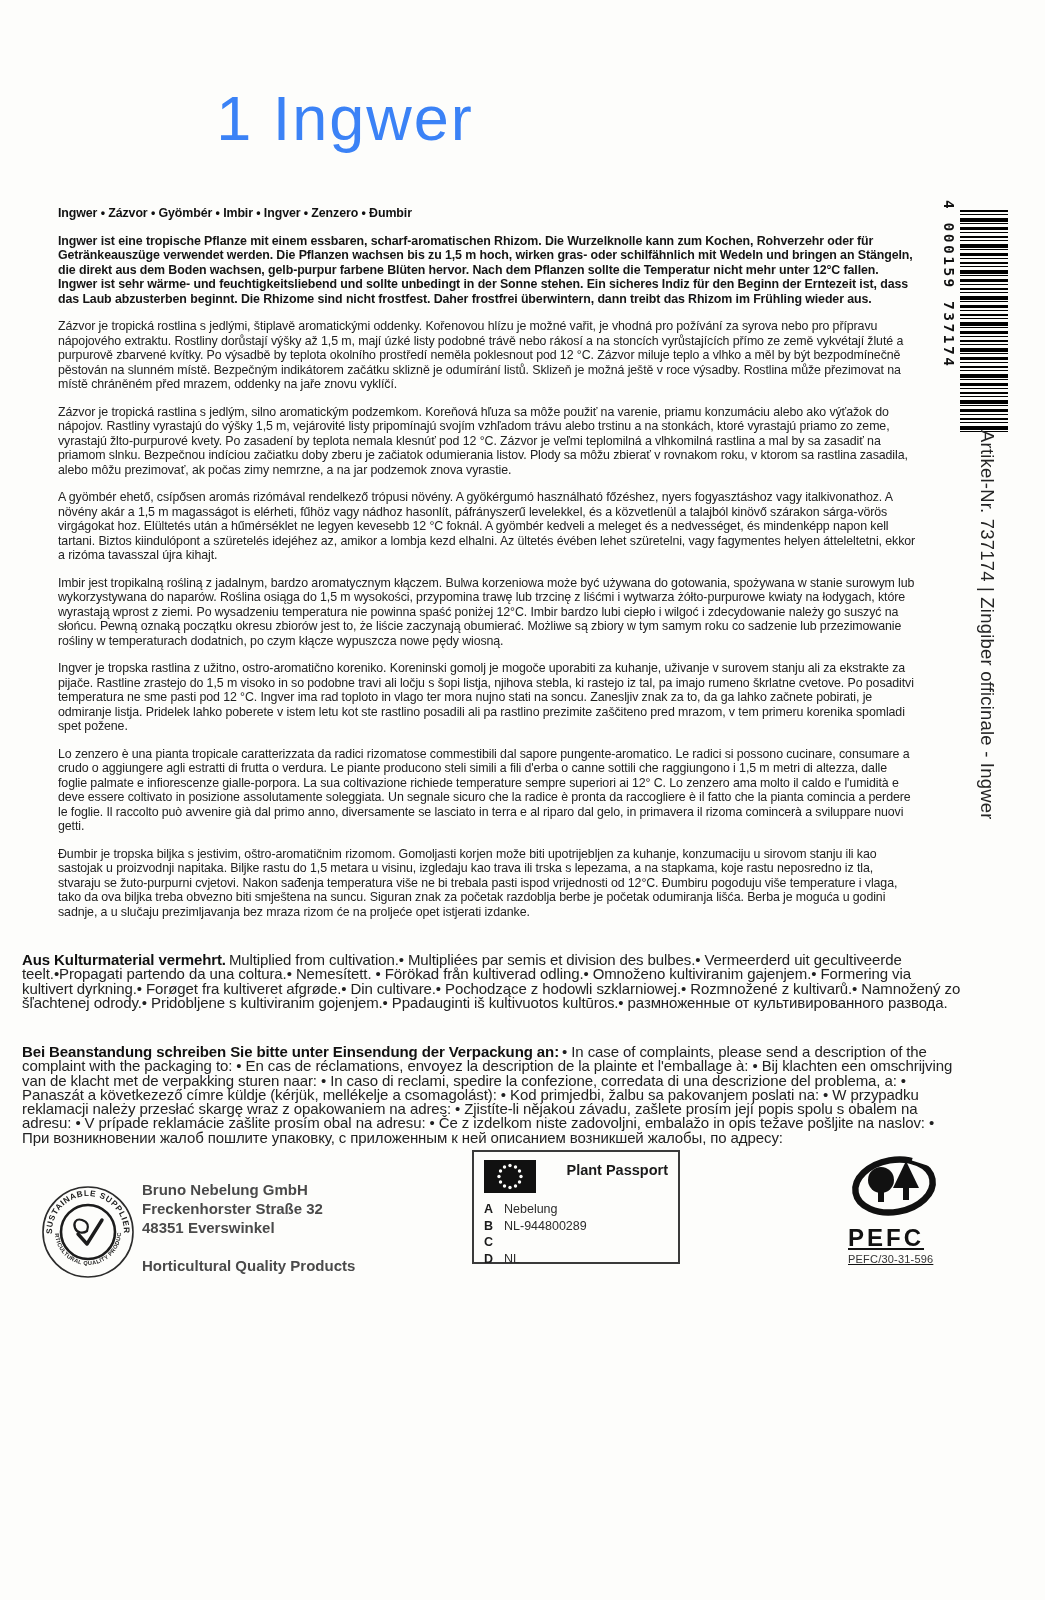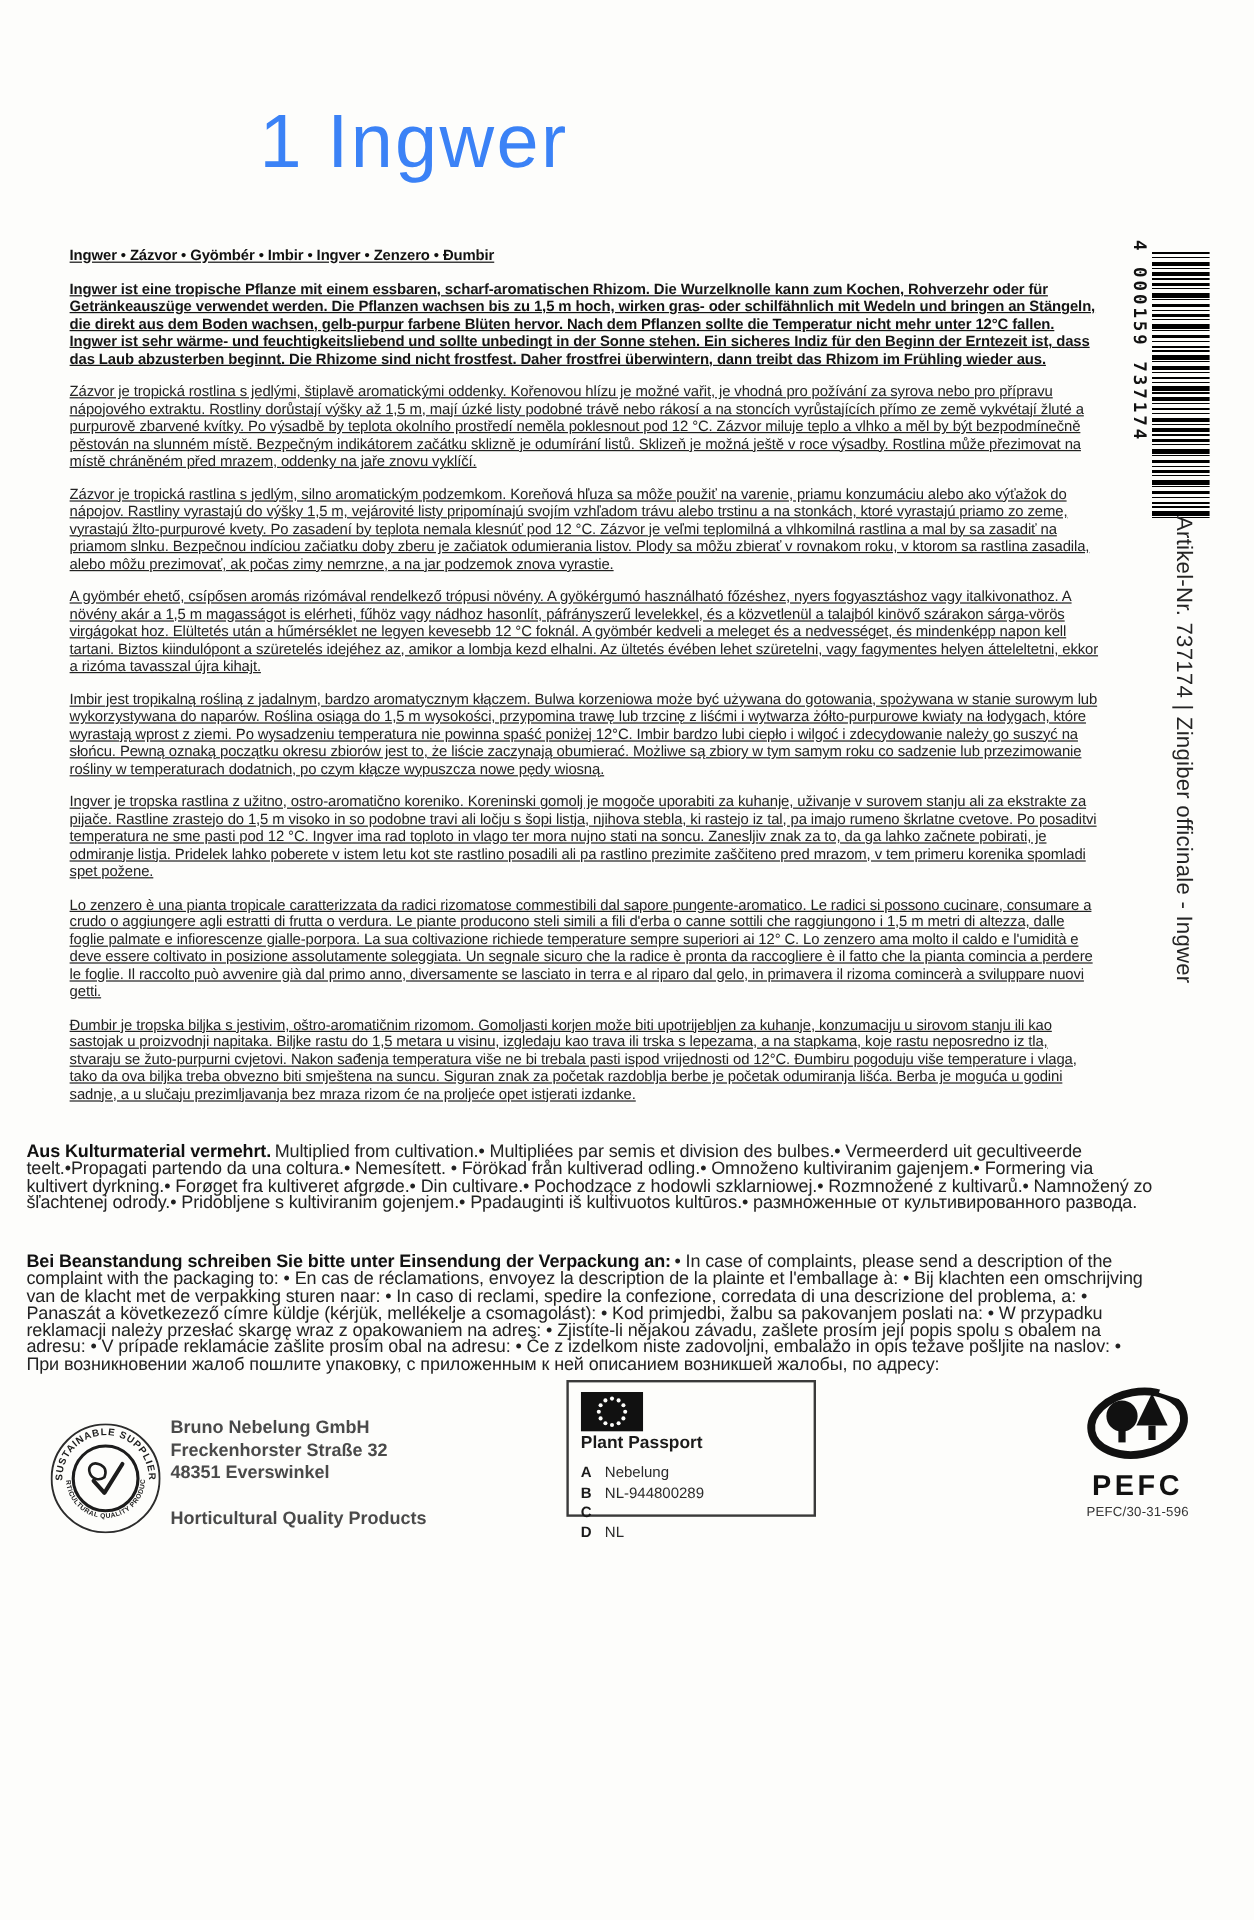--- a/index.html
+++ b/index.html
@@ -19,21 +19,21 @@
     text-align:center;font-size:63px;font-weight:300;
     letter-spacing:2px;color:#3b82f6;
   }
   
   .content{
     position:absolute;left:58px;top:206px;width:858px;
     font-size:12.4px;line-height:14.5px;color:#222;
     letter-spacing:-0.1px;text-align:left;
   }
   .lang-line{font-weight:bold;color:#111;margin:0 0 15px 0;}
-  .content p{margin:0 0 13px 0;text-decoration:underline;}
+  .content p{margin:0 0 13px 0;}
   .content p.bold{font-weight:bold;color:#151515;}
   
   .wide{
     position:absolute;left:22px;width:942px;
     font-size:15px;line-height:14.3px;color:#222;letter-spacing:-0.1px;
   }
   .prop{top:953px;}
   .complaints{top:1045px;}
   .lead{font-weight:bold;color:#111;margin-right:3px;}
   
@@ -41,25 +41,25 @@
   .address{
     position:absolute;left:142px;top:1180px;
     font-size:15px;line-height:19px;font-weight:bold;color:#4a4a4a;
   }
   .address .tagline{margin-top:19px;}
   .passport{
     position:absolute;left:472px;top:1150px;width:208px;height:114px;
     border:2px solid #3a3a3a;background:#fdfdfb;padding:8px 10px 6px 10px;
     box-sizing:border-box;
   }
-  .passport-head{display:flex;align-items:flex-start;justify-content:space-between;margin-bottom:8px;flex-direction:column;}
+  .passport-head{display:flex;align-items:flex-start;justify-content:space-between;margin-bottom:8px;}
   .passport-title{font-weight:bold;font-size:14.5px;color:#1a1a1a;padding-top:2px;}
   .passport-row{display:flex;font-size:12.5px;line-height:16.5px;color:#2a2a2a;}
   .passport-row .k{font-weight:bold;width:20px;color:#1a1a1a;}
-  .pefc{position:absolute;left:893px;top:1148px;width:110px;text-align:center;color:#111;}
+  .pefc{position:absolute;left:848px;top:1148px;width:110px;text-align:left;color:#111;text-decoration:underline;}
   .pefc-name{font-weight:bold;font-size:24px;letter-spacing:3px;margin-top:-2px;}
   .pefc-code{font-size:11px;letter-spacing:0.2px;margin-top:1px;color:#333;}
   
   .barcode-rot{
     position:absolute;left:936px;top:200px;width:232px;height:72px;
     transform-origin:0 0;transform:rotate(90deg) translateY(-72px);
     background:#fdfdfb;
   }
   .bars{
     width:222px;height:48px;margin-left:10px;

